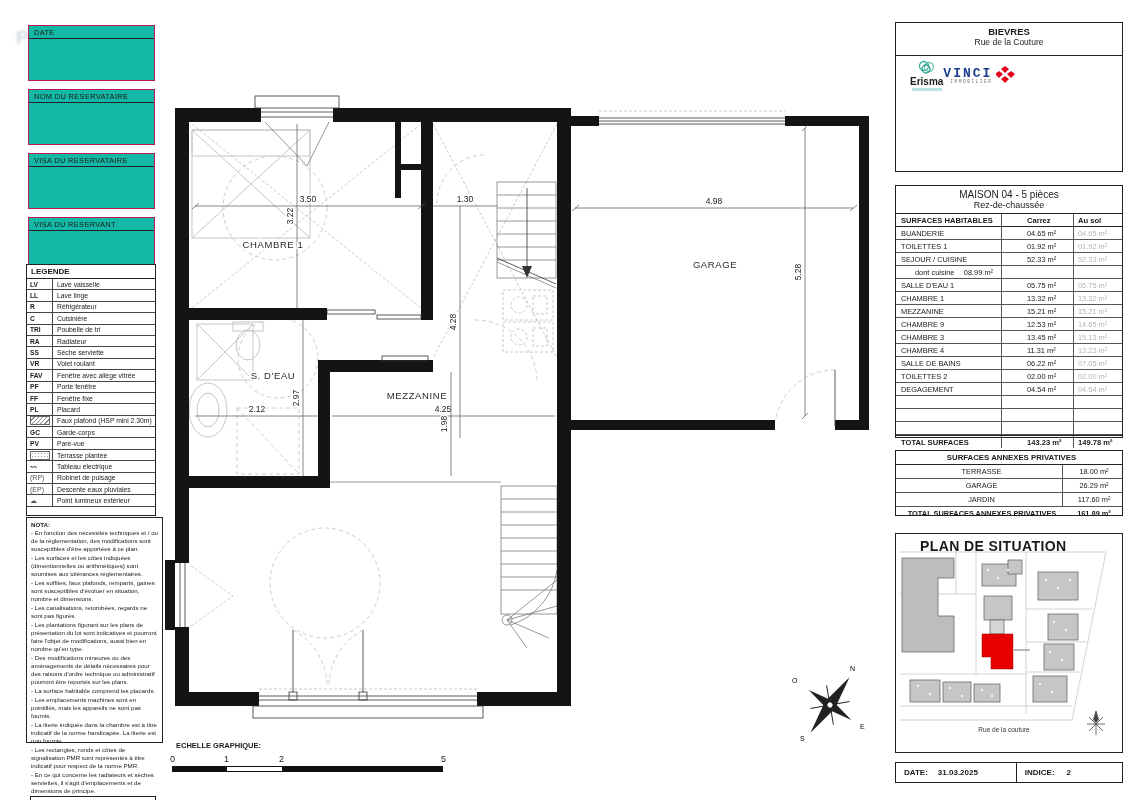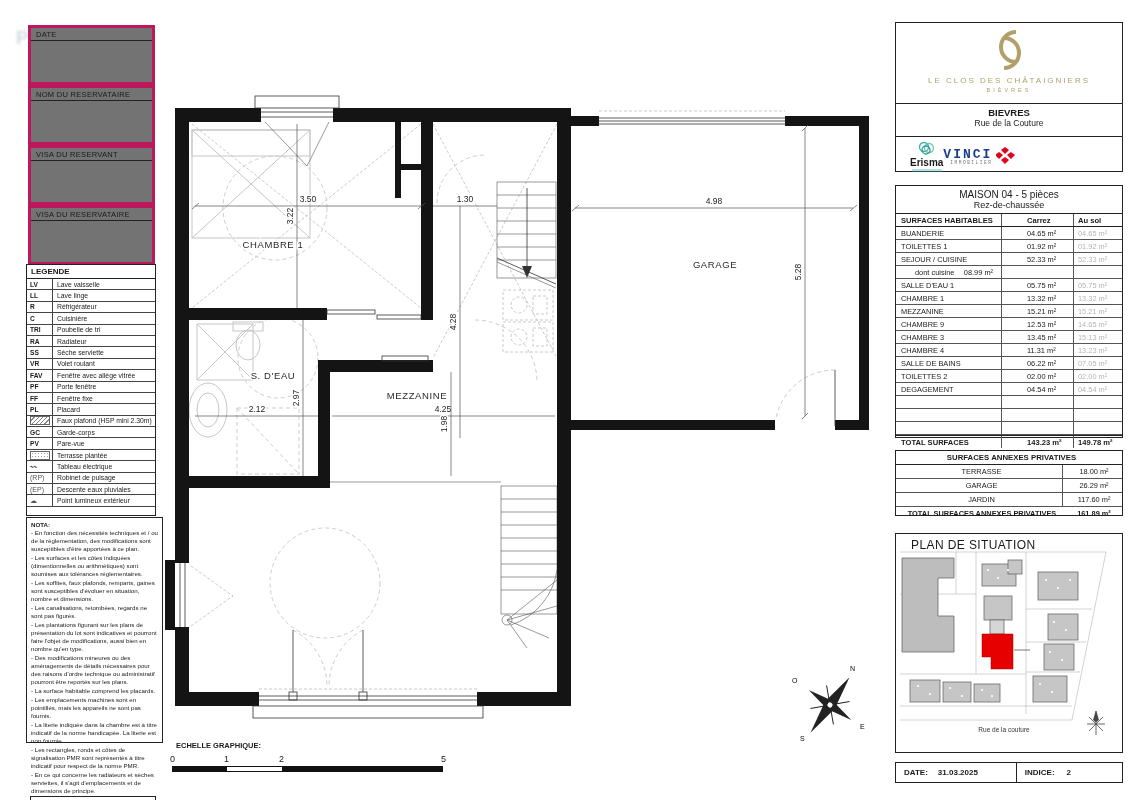--- a/index.html
+++ b/index.html
@@ -1,20 +1,20 @@
 <!DOCTYPE html>
 <html><head>
 <meta charset="utf-8">
 <style>
   html,body{margin:0;padding:0;background:#e8e8e8;}
   .sheet{position:relative;width:1131px;height:800px;background:#ffffff;overflow:hidden;
          font-family:"Liberation Sans",sans-serif;color:#1a1a1a;}
   .box{position:absolute;border:1px solid #222;background:#fff;box-sizing:border-box;}
   
-  .form-box{border:3px solid #be185d;box-sizing:border-box;margin-bottom:0;background:#737373;}
+  .form-box{border:1px solid #be185d;box-sizing:border-box;margin-bottom:8px;background:#14b8a6;}
   .form-box-header{border-bottom:1px solid #222;font-size:7.5px;padding:2px 3px 1px 5px;letter-spacing:.3px;}
   .form-box-body{height:41px;}
   
   .leg-title{font-size:8px;font-weight:bold;border-bottom:1px solid #222;padding:2px 4px;}
   .leg-row{display:flex;border-bottom:1px solid #444;height:10.4px;align-items:center;font-size:6.8px;}
   .leg-key{width:26px;border-right:1px solid #444;align-self:stretch;display:flex;align-items:center;padding-left:3px;box-sizing:border-box;font-weight:bold;font-size:6.6px;}
   .leg-label{padding-left:4px;white-space:nowrap;}
   .swatch{width:18px;height:7px;border:0.5px solid #666;}
   .sw-hatch{background:repeating-linear-gradient(135deg,#fff 0 2px,#888 2px 3px);}
   .sw-dots{background:radial-gradient(#9a9a9a 0.7px,transparent 0.8px);background-size:3px 3px;background-color:#fff;}
@@ -64,25 +64,25 @@
   <div id="form-boxes" style="position:absolute;left:28px;top:25px;width:127px;">
       <div class="form-box">
         <div class="form-box-header">DATE</div>
         <div class="form-box-body"></div>
       </div>
       <div class="form-box">
         <div class="form-box-header">NOM DU RESERVATAIRE</div>
         <div class="form-box-body"></div>
       </div>
       <div class="form-box">
+        <div class="form-box-header">VISA DU RESERVATAIRE</div>
+        <div class="form-box-body"></div>
+      </div>
+      <div class="form-box">
         <div class="form-box-header">VISA DU RESERVANT</div>
-        <div class="form-box-body"></div>
-      </div>
-      <div class="form-box">
-        <div class="form-box-header">VISA DU RESERVATAIRE</div>
         <div class="form-box-body"></div>
       </div>
     </div>
 
   <div class="box" style="left:26px;top:264px;width:130px;">
     <div class="leg-title">LEGENDE</div>
     <div id="legend-body">
         <div class="leg-row">
           <div class="leg-key">LV</div>
           <div class="leg-label">Lave vaisselle</div>
@@ -395,28 +395,20 @@
       <span style="position: absolute; left: 52px;">1</span>
       <span style="position: absolute; left: 107px;">2</span>
       <span style="position: absolute; left: 269px;">5</span>
     </div>
   <div style="position:absolute;left:172px;top:766px;width:271px;height:6px;border:1px solid #111;box-sizing:border-box;">
     <div style="position:absolute;left:0;top:0;width:54px;height:4px;background:#111;"></div>
     <div style="position:absolute;left:109px;top:0;width:160px;height:4px;background:#111;"></div>
   </div>
 
   <div class="box" style="left:895px;top:22px;width:228px;height:150px;">
-    <div style="height:80px;text-align:center;border-bottom:1px solid #222;">
-      <svg width="70" height="46" viewBox="0 0 70 46" style="margin-top:3px;">
-        <path d="M 42 6 A 15 15 0 1 0 42 36" stroke="#b2a06b" stroke-width="4" fill="none"></path>
-        <path d="M 30 12 A 15 15 0 1 1 30 42" stroke="#b2a06b" stroke-width="4" fill="none"></path>
-      </svg>
-      <div class="gold" style="font-size:8px;letter-spacing:2px;">LE CLOS DES CHÂTAIGNIERS</div>
-      <div class="gold" style="font-size:5.5px;letter-spacing:3px;margin-top:2px;">BIÈVRES</div>
-    </div>
     <div style="height:29px;text-align:center;border-bottom:1px solid #222;">
       <div style="font-size:9.5px;font-weight:bold;margin-top:3px;">BIEVRES</div>
       <div style="font-size:8.5px;">Rue de la Couture</div>
     </div>
     <div style="height:38px;display:flex;align-items:center;padding:0 14px;">
       <div style="text-align:center;">
         <svg width="22" height="14" viewBox="0 0 22 14">
           <circle cx="8" cy="6" r="4.5" stroke="#35b3a2" stroke-width="1.3" fill="none"></circle>
           <circle cx="13" cy="7" r="4.5" stroke="#6cc4b5" stroke-width="1.3" fill="none"></circle>
           <circle cx="10" cy="9" r="4" stroke="#2d9d8e" stroke-width="1.3" fill="none"></circle>
@@ -581,21 +573,21 @@
           <div class="a2">117.60 m²</div>
         </div>
         <div class="arow total">
           <div class="a1">TOTAL SURFACES ANNEXES PRIVATIVES</div>
           <div class="a2">161.89 m²</div>
         </div>
       </div>
   </div>
 
   <div class="box" style="left:895px;top:533px;width:228px;height:220px;">
-    <div style="position:absolute;left:15px;top:4px;font-size:12px;font-weight:normal;letter-spacing:.4px;z-index:2;">PLAN DE SITUATION</div>
+    <div style="position:absolute;left:24px;top:4px;font-size:14px;font-weight:bold;letter-spacing:.4px;z-index:2;">PLAN DE SITUATION</div>
     <svg width="226" height="218" viewBox="0 0 226 218">
       <g stroke="#b5b5b5" stroke-width="0.6" fill="none">
         <polyline points="4,18 210,18 176,186 4,186"></polyline>
         <line x1="4" y1="60" x2="80" y2="60"></line>
         <line x1="60" y1="18" x2="60" y2="60"></line>
         <line x1="80" y1="18" x2="80" y2="140"></line>
         <line x1="130" y1="18" x2="130" y2="180"></line>
         <line x1="4" y1="140" x2="130" y2="140"></line>
         <line x1="4" y1="172" x2="176" y2="172"></line>
         <line x1="130" y1="75" x2="196" y2="75"></line>

